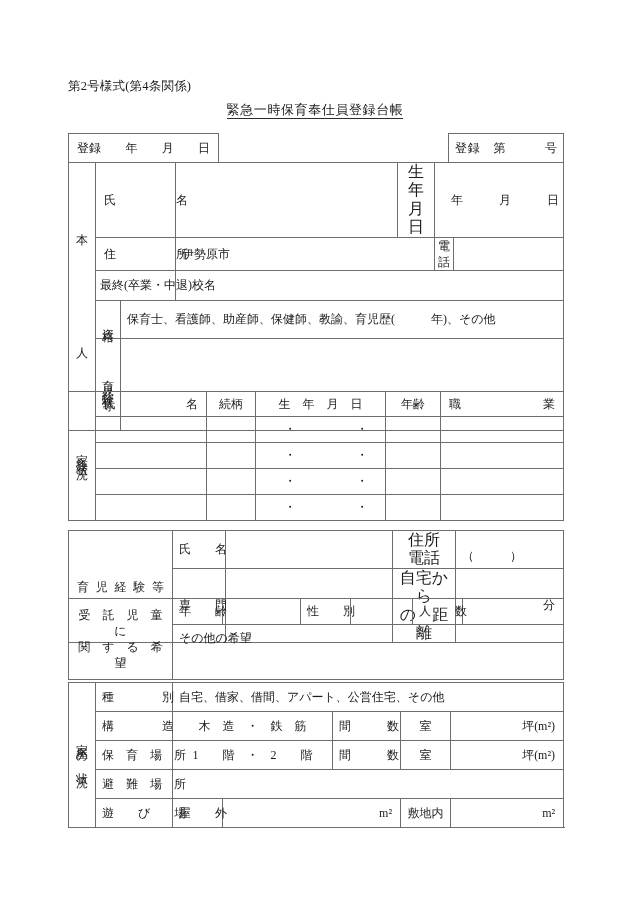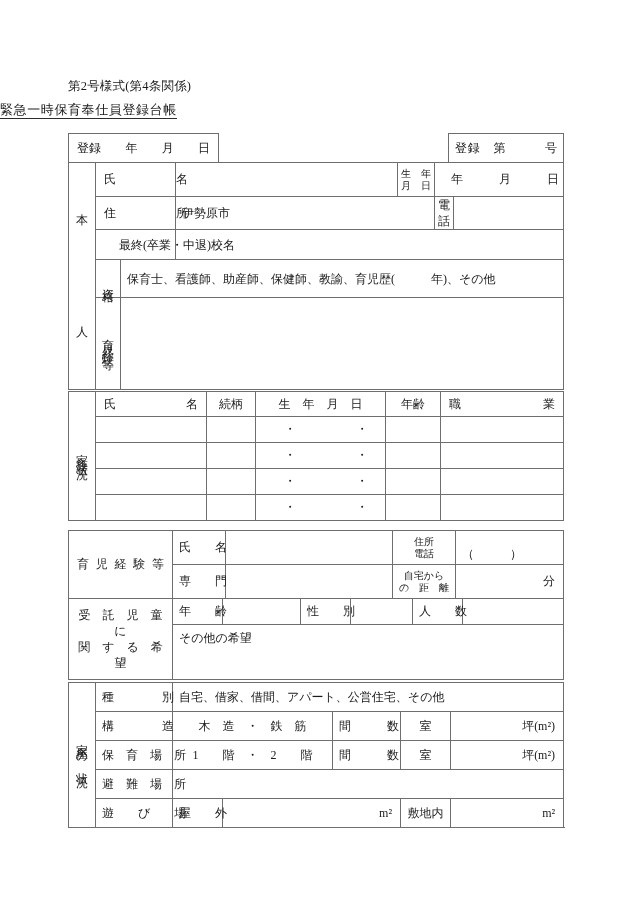--- a/index.html
+++ b/index.html
@@ -29,20 +29,21 @@
     top: 78px;
     font-size: 12.5px;
     letter-spacing: 0.2px;
     white-space: nowrap;
   }
   .doc-title {
     position: absolute;
     left: 0;
     top: 101px;
     width: 630px;
+    text-align: center;
     font-size: 13px;
     letter-spacing: 0.6px;
   }
   .doc-title span {
     border-bottom: 1px solid #2b2b2b;
     padding-bottom: 1px;
   }
 
   
   .tbl {
@@ -81,21 +82,21 @@
     letter-spacing: 5px;
     display: inline-block;
     line-height: 1;
   }
   .vert-tight { letter-spacing: 2px; }
 
   .two-line {
     display: block;
     text-align: center;
     line-height: 1.15;
-    font-size: 10px;
+    font-size: 16px;
   }
 
   .dots {
     letter-spacing: 24px;
     padding-left: 28px;
     font-size: 12px;
   }
 </style>
 </head>
 <body>
@@ -157,21 +158,21 @@
     <tr style="height:31px">
       <td class="c" colspan="2">
             <span class="sp">住　　　　　所</span>
           </td>
       <td class="l" colspan="2"><span>伊勢原市</span></td>
       <td class="c"><span>電話</span></td>
       <td></td>
     </tr>
 
     <tr style="height:30px">
-      <td class="c" colspan="2"><span style="white-space:nowrap; padding:0 4px;margin-left:19px;">最終(卒業・中退)校名</span></td>
+      <td class="c" colspan="2"><span style="white-space:nowrap; padding:0 4px;">最終(卒業・中退)校名</span></td>
       <td colspan="4"></td>
     </tr>
 
     <tr style="height:38px">
       <td class="c"><span class="vert vert-tight">資格</span></td>
       <td class="l" colspan="5"><span>保育士、看護師、助産師、保健師、教諭、育児歴(　　　年)、その他</span></td>
     </tr>
 
     <tr style="height:92px">
       <td class="c"><span class="vert">育児経験等</span></td>

